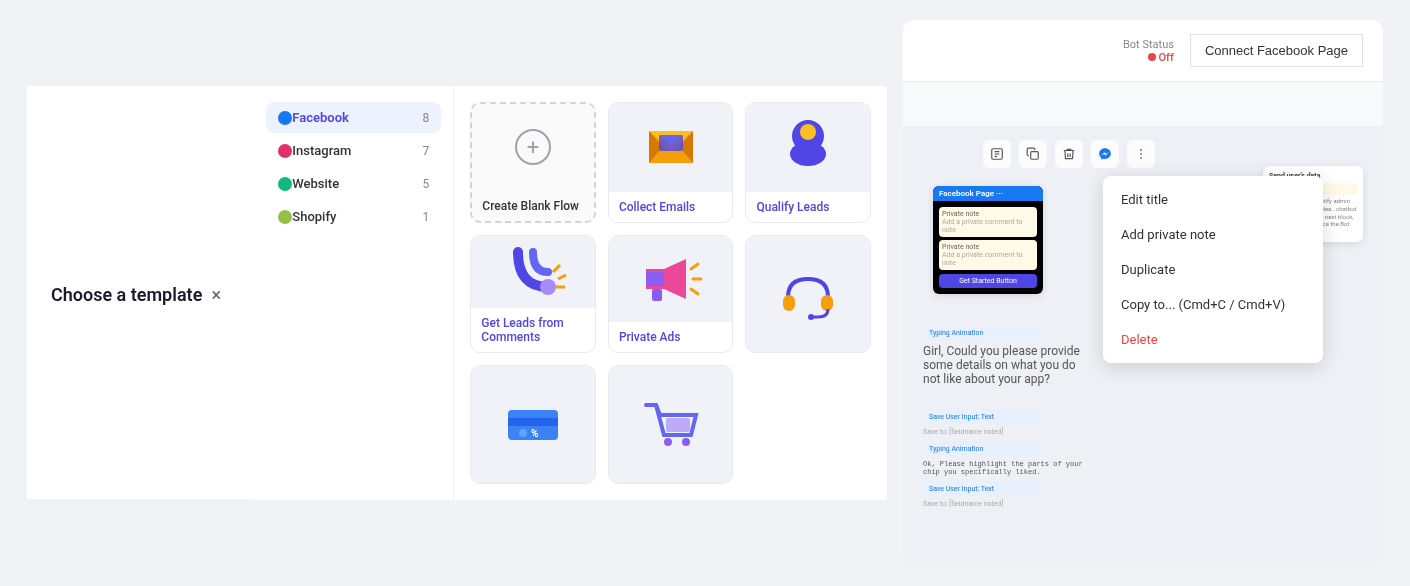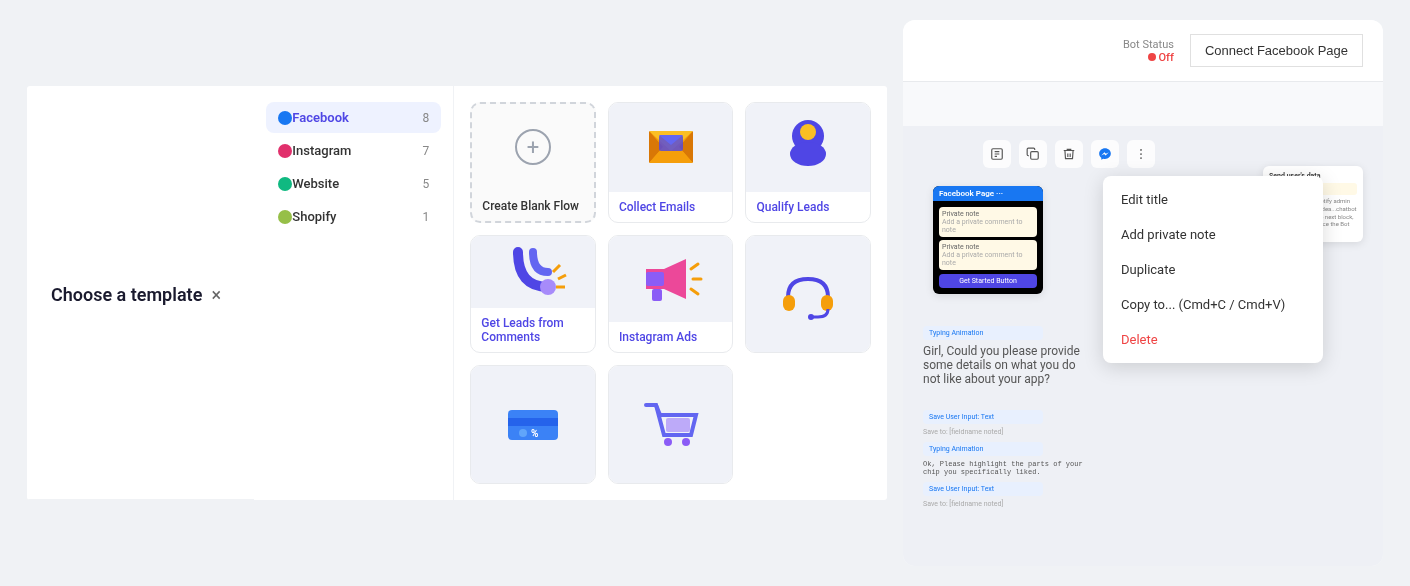--- a/index.html
+++ b/index.html
@@ -391,21 +391,21 @@
           <div class="template-icon-area">
             <svg width="70" height="70" viewBox="0 0 70 70">
         <polygon points="10,25 10,45 28,45 50,55 50,15 28,25" fill="#ec4899"></polygon>
         <rect x="10" y="28" width="18" height="14" rx="2" fill="#8b5cf6"></rect>
         <line x1="55" y1="25" x2="62" y2="20" stroke="#f59e0b" stroke-width="3" stroke-linecap="round"></line>
         <line x1="57" y1="35" x2="65" y2="35" stroke="#f59e0b" stroke-width="3" stroke-linecap="round"></line>
         <line x1="55" y1="45" x2="62" y2="50" stroke="#f59e0b" stroke-width="3" stroke-linecap="round"></line>
         <rect x="16" y="45" width="10" height="12" rx="2" fill="#8b5cf6"></rect>
       </svg>
           </div>
-          <div class="template-label highlighted">Instagram Ads</div>
+          <div class="template-label highlighted">Private Ads</div>
         </div>
         <div class="template-card">
           <div class="template-icon-area">
             <svg width="70" height="70" viewBox="0 0 70 70">
         <path d="M15 38 Q15 20 35 20 Q55 20 55 38" stroke="#4f46e5" stroke-width="4" fill="none"></path>
         <rect x="10" y="36" width="12" height="16" rx="6" fill="#f59e0b"></rect>
         <rect x="48" y="36" width="12" height="16" rx="6" fill="#f59e0b"></rect>
         <path d="M55 50 Q55 58 45 58 L38 58" stroke="#4f46e5" stroke-width="3" fill="none"></path>
         <circle cx="38" cy="58" r="3" fill="#4f46e5"></circle>
       </svg>

